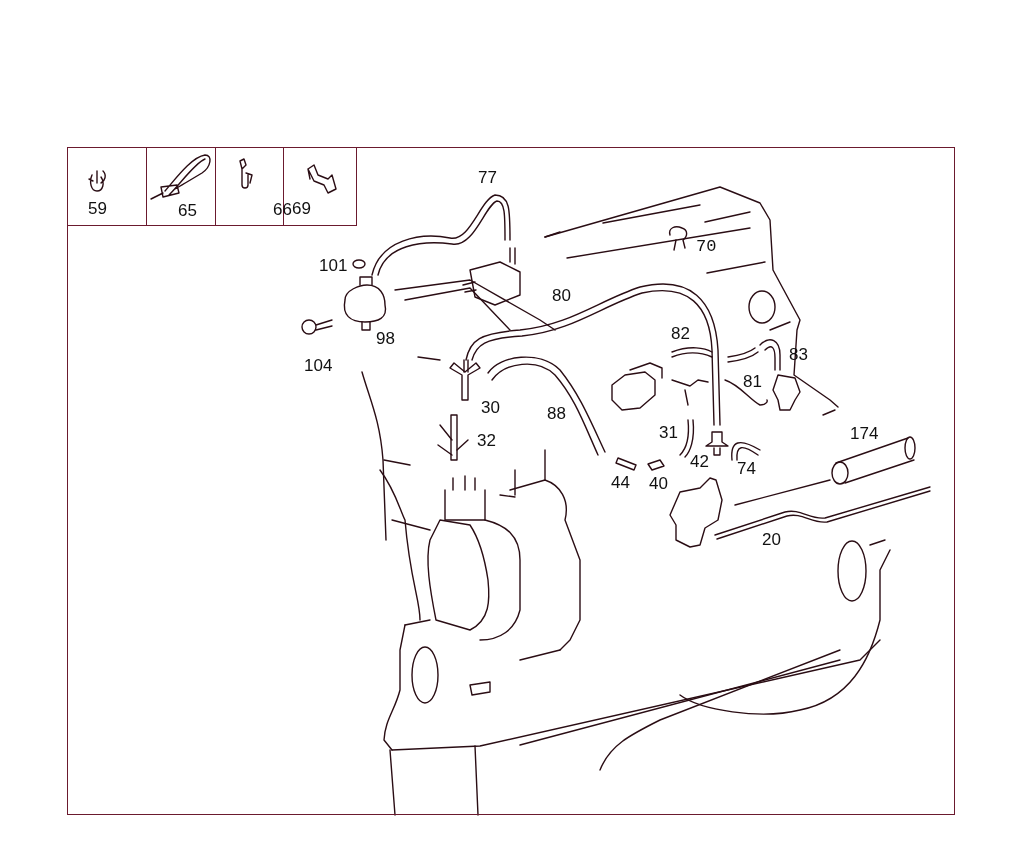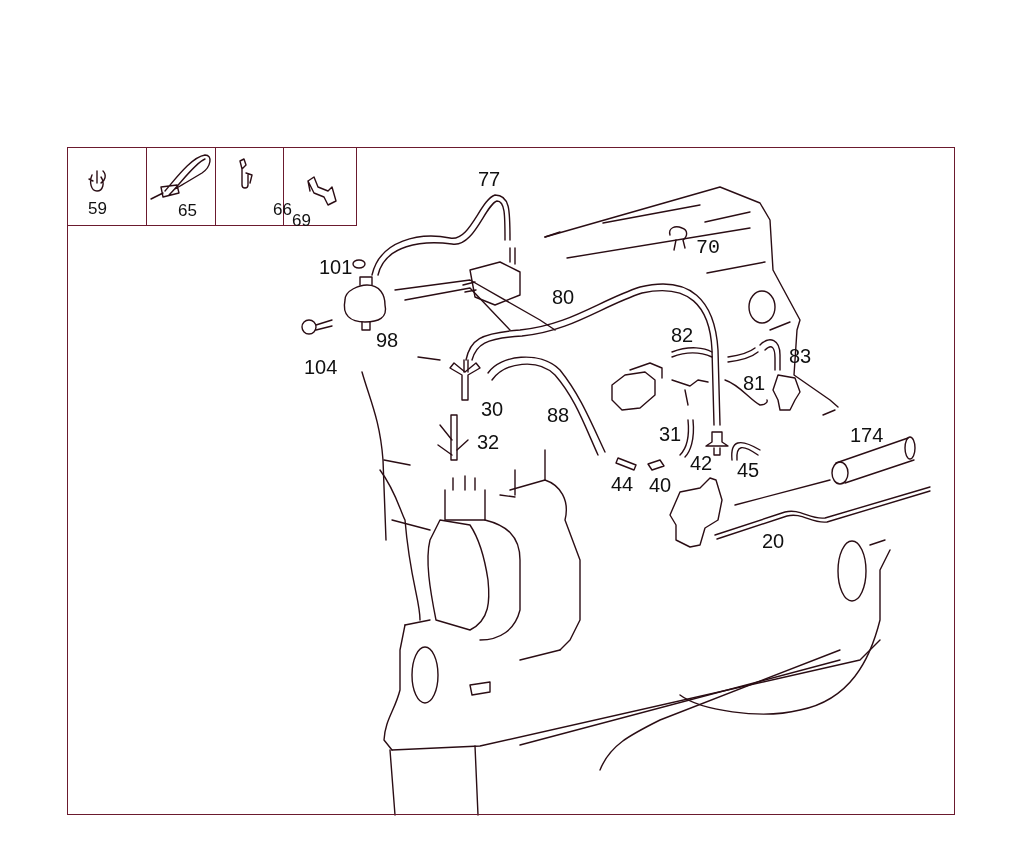--- a/index.html
+++ b/index.html
@@ -3,25 +3,25 @@
 <meta charset="utf-8">
 <style>
   html, body { margin: 0; padding: 0; background: #ffffff; }
   body { width: 1024px; height: 866px; position: relative; overflow: hidden;
          font-family: "Liberation Sans", sans-serif; }
   #frame { position: absolute; left: 67px; top: 147px; width: 888px; height: 668px;
            border: 1.5px solid #6b1a2e; box-sizing: border-box; }
   #legend { position: absolute; left: 67px; top: 147px; height: 79px; display: flex;
             border-right: 1.5px solid #6b1a2e; border-bottom: 1.5px solid #6b1a2e; box-sizing: border-box; }
   .lcell { position: relative; height: 100%; box-sizing: border-box; border-right: 1.5px solid #6b1a2e; }
-  .lcell:last-child { border-right: none; margin-top: 12px; }
+  .lcell:last-child { border-right: none; }
   .lcell svg { position: absolute; left: 0; top: 0; }
   .lcell .num { position: absolute; font-size: 17px; color: #111; }
   #drawing { position: absolute; left: 0; top: 0; }
-  .callout { position: absolute; font-size: 20px; color: #111; line-height: 1; white-space: nowrap; }
+  .callout { position: absolute; font-size: 17px; color: #111; line-height: 1; white-space: nowrap; }
   .stroke { fill: none; stroke: #2a0d14; stroke-width: 1.4; stroke-linecap: round; stroke-linejoin: round; }
 </style>
 </head>
 <body>
 
 <svg id="drawing" width="1024" height="866" viewBox="0 0 1024 866">
 
   <g class="stroke">
     <path d="M545 237 L720 187 L760 203 L770 220 L773 270 L780 283 L800 320 L797 330 L794 375 L830 400 L838 407"></path>
     <path d="M545 237 L560 232"></path>
@@ -177,16 +177,16 @@
 <span class="callout" style="left:304px;top:357px;text-align:right;">104</span>
 <span class="callout" style="left:671px;top:325px;">82</span>
 <span class="callout" style="left:789px;top:346px;">83</span>
 <span class="callout" style="left:743px;top:373px;">81</span>
 <span class="callout" style="left:481px;top:399px;">30</span>
 <span class="callout" style="left:547px;top:405px;">88</span>
 <span class="callout" style="left:659px;top:424px;">31</span>
 <span class="callout" style="left:477px;top:432px;">32</span>
 <span class="callout" style="left:850px;top:425px;">174</span>
 <span class="callout" style="left:690px;top:453px;">42</span>
-<span class="callout" style="left:737px;top:460px;">45</span>
+<span class="callout" style="left:737px;top:460px;">74</span>
 <span class="callout" style="left:611px;top:474px;">44</span>
 <span class="callout" style="left:649px;top:475px;">40</span>
 <span class="callout" style="left:762px;top:531px;">20</span>
 
 </body></html>

